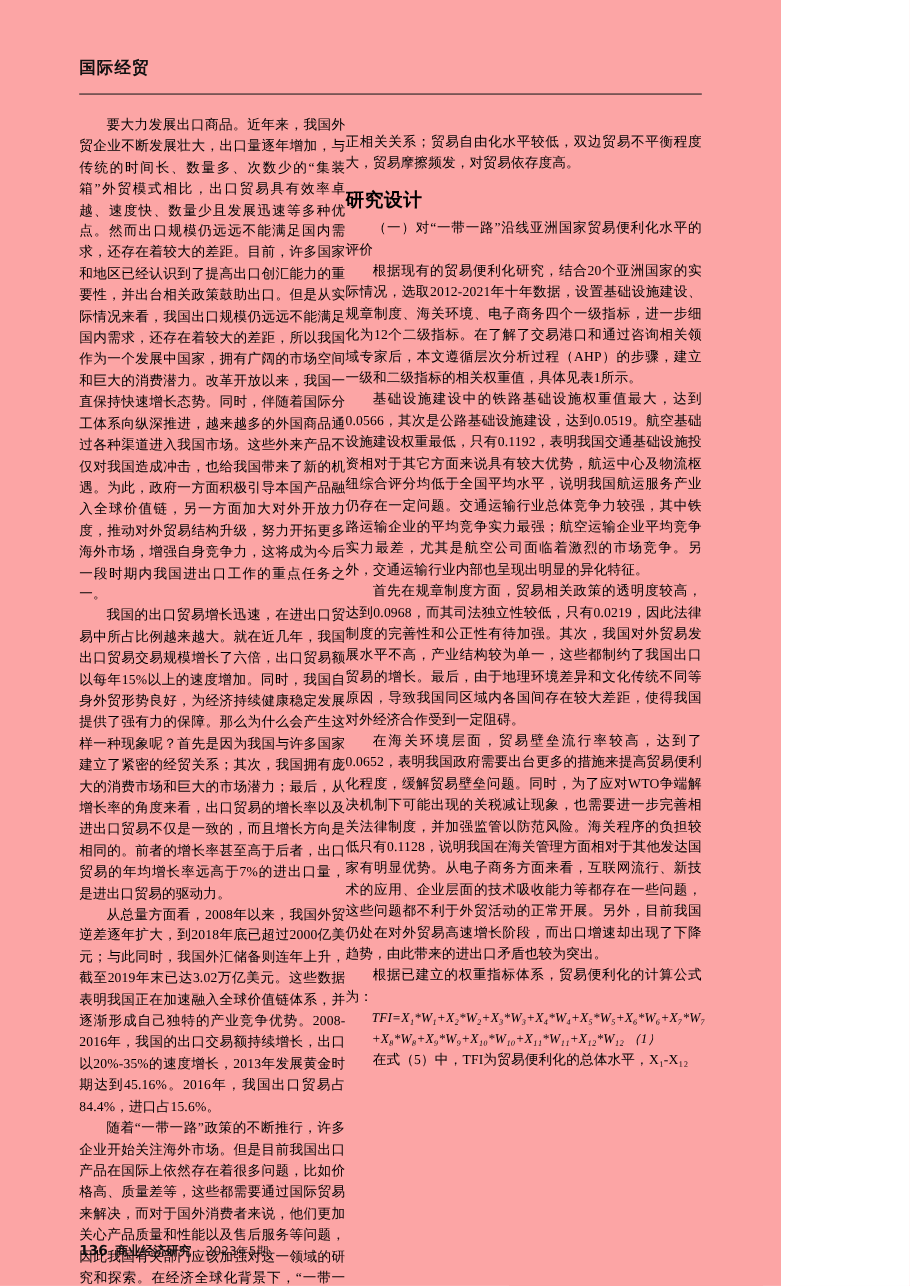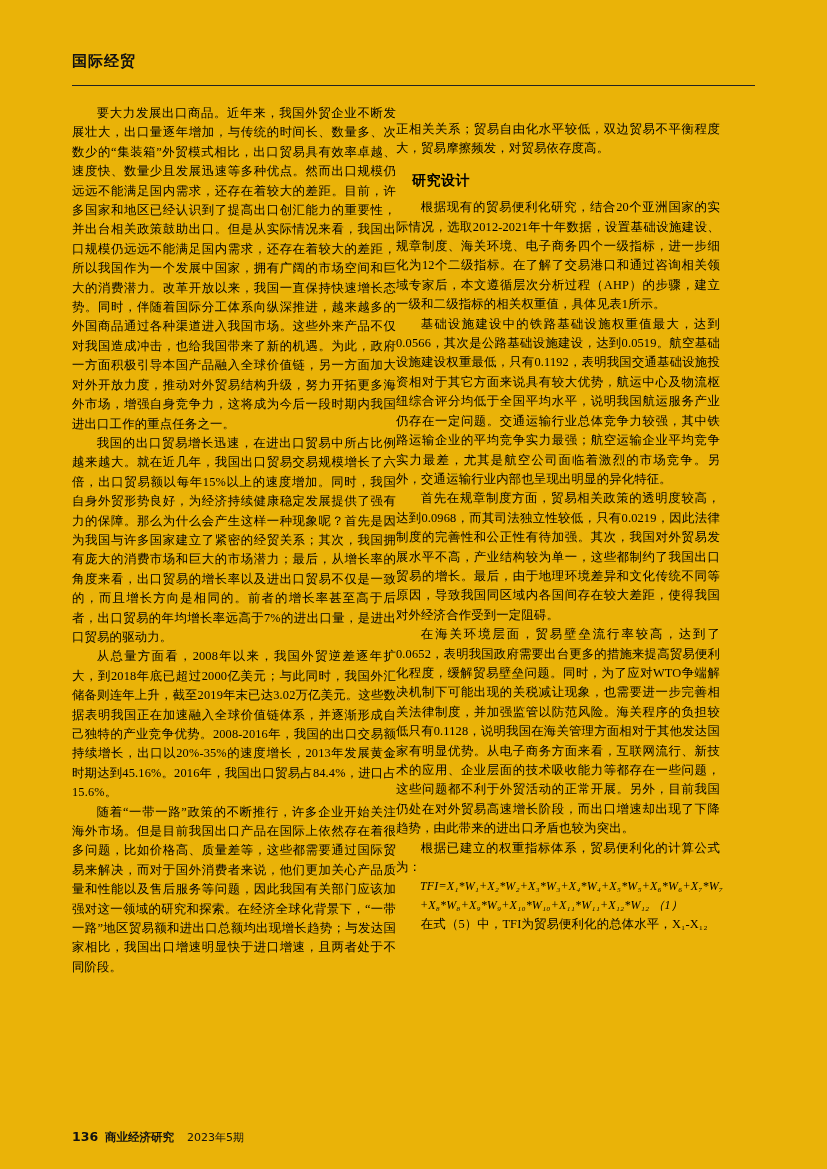--- a/index.html
+++ b/index.html
@@ -5,24 +5,24 @@
   html, body {
     margin: 0;
     padding: 0;
     background: #ffffff;
   }
   body {
     font-family: "Liberation Serif", "DejaVu Serif", serif;
     color: #000000;
   }
   .page {
-    width: 827px;
+    width: 710px;
     height: 1169px;
     position: relative;
-    background: #eab308;
+    background: #fca5a5;
     box-sizing: border-box;
     padding: 0;
     overflow: hidden;
   }
   .header {
     position: absolute;
     top: 52px;
     left: 72px;
     right: 72px;
     height: 34px;
@@ -59,24 +59,24 @@
   .col p {
     margin: 0;
     text-indent: 2em;
     letter-spacing: 0.15px;
   }
   .col p.noindent {
     text-indent: 0;
     margin-top: 16px;
   }
   .sec-title {
-    font-family: Liberation Mono, monospace;
+    font-family: Liberation Sans, sans-serif;
     font-weight: bold;
-    font-size: 14px;
-    margin: 13px 0 7px 16px;
+    font-size: 17px;
+    margin: 13px 0 7px 0;
     text-indent: 0;
     letter-spacing: 0.5px;
   }
   .sub-title {
     margin: 2px 0 2px 0;
     text-indent: 2em;
     font-size: 12.4px;
     line-height: 19.4px;
   }
   .formula {
@@ -134,20 +134,21 @@
     <div class="col">
       <p>要大力发展出口商品。近年来，我国外贸企业不断发展壮大，出口量逐年增加，与传统的时间长、数量多、次数少的“集装箱”外贸模式相比，出口贸易具有效率卓越、速度快、数量少且发展迅速等多种优点。然而出口规模仍远远不能满足国内需求，还存在着较大的差距。目前，许多国家和地区已经认识到了提高出口创汇能力的重要性，并出台相关政策鼓助出口。但是从实际情况来看，我国出口规模仍远远不能满足国内需求，还存在着较大的差距，所以我国作为一个发展中国家，拥有广阔的市场空间和巨大的消费潜力。改革开放以来，我国一直保持快速增长态势。同时，伴随着国际分工体系向纵深推进，越来越多的外国商品通过各种渠道进入我国市场。这些外来产品不仅对我国造成冲击，也给我国带来了新的机遇。为此，政府一方面积极引导本国产品融入全球价值链，另一方面加大对外开放力度，推动对外贸易结构升级，努力开拓更多海外市场，增强自身竞争力，这将成为今后一段时期内我国进出口工作的重点任务之一。</p>
       <p>我国的出口贸易增长迅速，在进出口贸易中所占比例越来越大。就在近几年，我国出口贸易交易规模增长了六倍，出口贸易额以每年15%以上的速度增加。同时，我国自身外贸形势良好，为经济持续健康稳定发展提供了强有力的保障。那么为什么会产生这样一种现象呢？首先是因为我国与许多国家建立了紧密的经贸关系；其次，我国拥有庞大的消费市场和巨大的市场潜力；最后，从增长率的角度来看，出口贸易的增长率以及进出口贸易不仅是一致的，而且增长方向是相同的。前者的增长率甚至高于后者，出口贸易的年均增长率远高于7%的进出口量，是进出口贸易的驱动力。</p>
       <p>从总量方面看，2008年以来，我国外贸逆差逐年扩大，到2018年底已超过2000亿美元；与此同时，我国外汇储备则连年上升，截至2019年末已达3.02万亿美元。这些数据表明我国正在加速融入全球价值链体系，并逐渐形成自己独特的产业竞争优势。2008-2016年，我国的出口交易额持续增长，出口以20%-35%的速度增长，2013年发展黄金时期达到45.16%。2016年，我国出口贸易占84.4%，进口占15.6%。</p>
       <p>随着“一带一路”政策的不断推行，许多企业开始关注海外市场。但是目前我国出口产品在国际上依然存在着很多问题，比如价格高、质量差等，这些都需要通过国际贸易来解决，而对于国外消费者来说，他们更加关心产品质量和性能以及售后服务等问题，因此我国有关部门应该加强对这一领域的研究和探索。在经济全球化背景下，“一带一路”地区贸易额和进出口总额均出现增长趋势；与发达国家相比，我国出口增速明显快于进口增速，且两者处于不同阶段。</p>
     </div>
 
     <div class="col">
       <p class="noindent">正相关关系；贸易自由化水平较低，双边贸易不平衡程度大，贸易摩擦频发，对贸易依存度高。</p>
       <div class="sec-title">研究设计</div>
+      <p class="sub-title">（一）对“一带一路”沿线亚洲国家贸易便利化水平的评价</p>
       <p>根据现有的贸易便利化研究，结合20个亚洲国家的实际情况，选取2012-2021年十年数据，设置基础设施建设、规章制度、海关环境、电子商务四个一级指标，进一步细化为12个二级指标。在了解了交易港口和通过咨询相关领域专家后，本文遵循层次分析过程（AHP）的步骤，建立一级和二级指标的相关权重值，具体见表1所示。</p>
       <p>基础设施建设中的铁路基础设施权重值最大，达到0.0566，其次是公路基础设施建设，达到0.0519。航空基础设施建设权重最低，只有0.1192，表明我国交通基础设施投资相对于其它方面来说具有较大优势，航运中心及物流枢纽综合评分均低于全国平均水平，说明我国航运服务产业仍存在一定问题。交通运输行业总体竞争力较强，其中铁路运输企业的平均竞争实力最强；航空运输企业平均竞争实力最差，尤其是航空公司面临着激烈的市场竞争。另外，交通运输行业内部也呈现出明显的异化特征。</p>
       <p>首先在规章制度方面，贸易相关政策的透明度较高，达到0.0968，而其司法独立性较低，只有0.0219，因此法律制度的完善性和公正性有待加强。其次，我国对外贸易发展水平不高，产业结构较为单一，这些都制约了我国出口贸易的增长。最后，由于地理环境差异和文化传统不同等原因，导致我国同区域内各国间存在较大差距，使得我国对外经济合作受到一定阻碍。</p>
       <p>在海关环境层面，贸易壁垒流行率较高，达到了0.0652，表明我国政府需要出台更多的措施来提高贸易便利化程度，缓解贸易壁垒问题。同时，为了应对WTO争端解决机制下可能出现的关税减让现象，也需要进一步完善相关法律制度，并加强监管以防范风险。海关程序的负担较低只有0.1128，说明我国在海关管理方面相对于其他发达国家有明显优势。从电子商务方面来看，互联网流行、新技术的应用、企业层面的技术吸收能力等都存在一些问题，这些问题都不利于外贸活动的正常开展。另外，目前我国仍处在对外贸易高速增长阶段，而出口增速却出现了下降趋势，由此带来的进出口矛盾也较为突出。</p>
       <p>根据已建立的权重指标体系，贸易便利化的计算公式为：</p>
       <p class="formula">TFI=X₁*W₁+X₂*W₂+X₃*W₃+X₄*W₄+X₅*W₅+X₆*W₆+X₇*W₇</p>
       <p class="formula-cont">
         <span>+X₈*W₈+X₉*W₉+X₁₀*W₁₀+X₁₁*W₁₁+X₁₂*W₁₂</span>
         <span class="num">（1）</span>
       </p>

